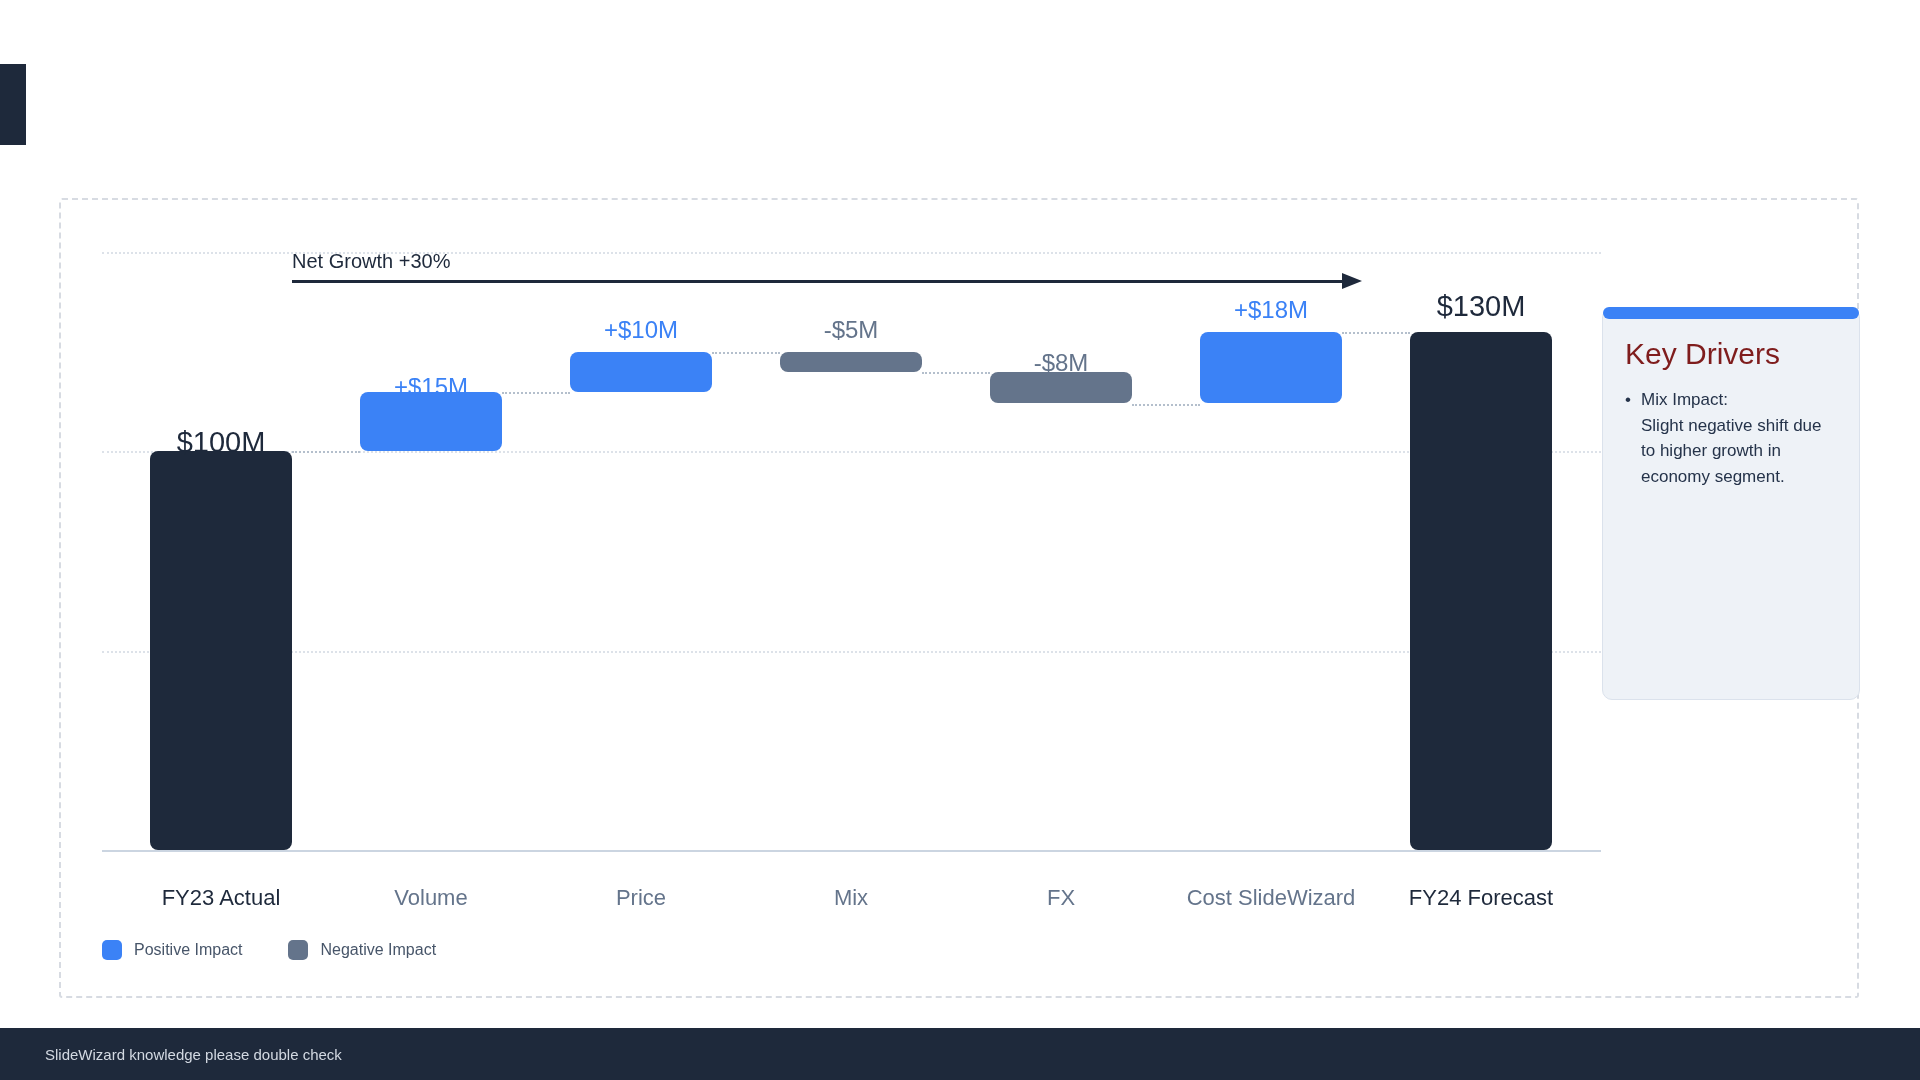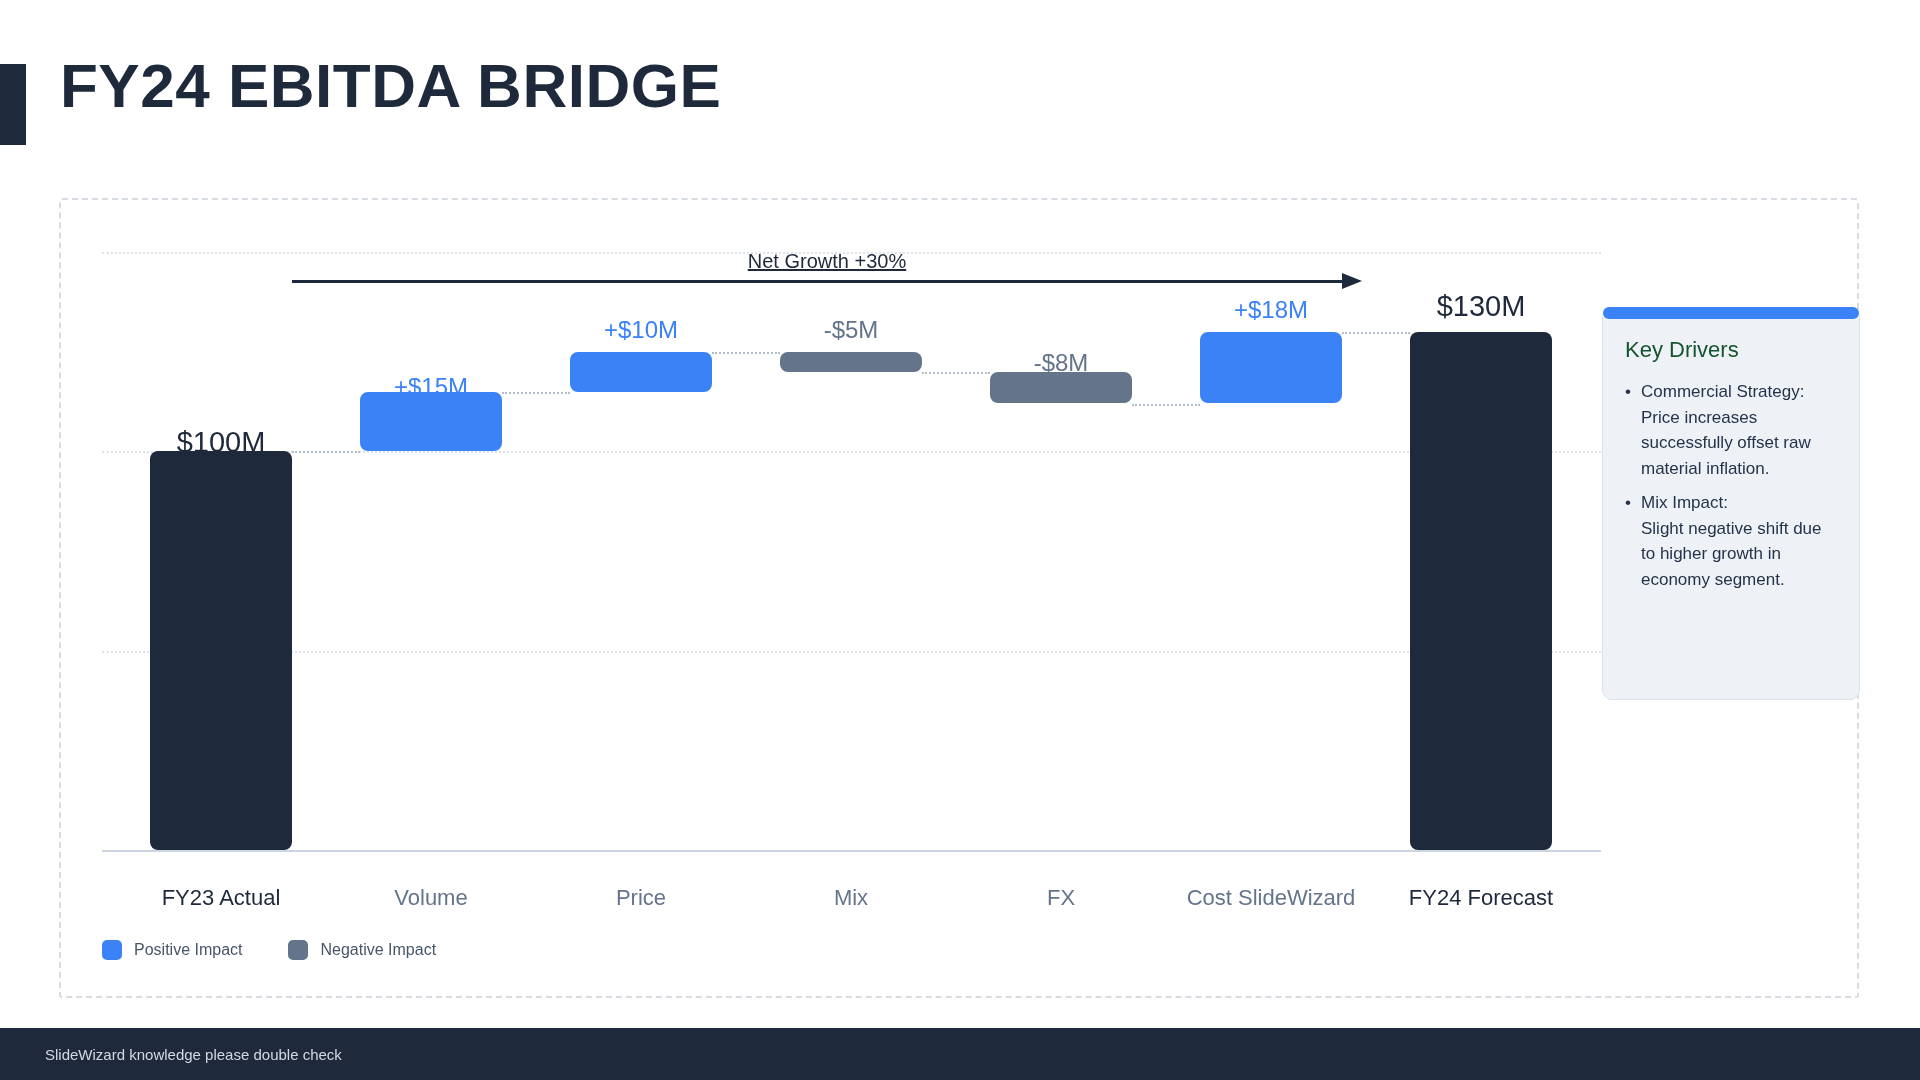--- a/index.html
+++ b/index.html
@@ -28,35 +28,35 @@
   .value-label { position:absolute; width:210px; text-align:center; font-size:24px;
                  font-weight:500; }
   .value-label.total { font-size:29px; color:#1e293b; }
 
   .category-label { position:absolute; top:685px; width:210px; text-align:center;
                     font-size:22px; color:#64748b; }
   .category-label.endpoint { color:#1e293b; font-weight:500; }
 
   
   .annotation { position:absolute; left:231px; top:0; width:1070px; height:100px; }
-  .annotation .ann-label { position:absolute; left:0; right:0; top:50px; text-align:center;
-                           font-size:20px; color:#1e293b;text-decoration:underline; }
+  .annotation .ann-label { position:absolute; left:0; right:0; top:50px; text-align:left;
+                           font-size:20px; color:#1e293b; }
   .annotation .ann-line { position:absolute; left:0; top:80px; width:1052px; height:0;
                           border-top:3px solid #1e293b; }
   .annotation .ann-head { position:absolute; right:0; top:73px; width:0; height:0;
                           border-left:20px solid #1e293b; border-top:8px solid transparent;
                           border-bottom:8px solid transparent; }
 
   
   .key-drivers { position:absolute; left:1541px; top:108px; width:258px; min-height:392px;
                  background:#eef2f7; border:1px solid #dbe2ec; border-radius:10px;
                  padding:28px 20px 22px 22px; }
   .kd-pill { position:absolute; top:-2px; left:0; width:100%; height:12px;
              background:#3b82f6; border-radius:999px; }
-  .kd-heading { font-size:22px; color:#14532d; margin-bottom:16px; }
+  .kd-heading { font-size:30px; color:#7f1d1d; margin-bottom:16px; }
   .kd-item { position:relative; padding-left:16px; margin-bottom:9px;
              font-size:17px; line-height:1.5; color:#25334a; }
   .kd-item::before { content:"\2022"; position:absolute; left:0; top:0; color:#25334a; }
   .kd-item .kd-title { color:#25334a; }
   .kd-item .kd-body { color:#25334a; }
 
   
   .legend { position:absolute; left:41px; top:740px; display:flex; align-items:center; gap:46px; }
   .legend-item { display:flex; align-items:center; gap:12px; }
   .legend-swatch { width:20px; height:20px; border-radius:5px; }
@@ -66,21 +66,20 @@
   .footer { position:absolute; left:0; top:1028px; width:1920px; height:52px;
             background:#1e293b; display:flex; align-items:center; padding-left:45px; }
   .footer-text { font-size:15px; color:#d3d9e2; }
 </style>
 </head>
 <body>
 
 <div class="slide">
 
   <div class="accent-bar"></div>
-  <h1 class="title">FY24 EBITDA BRIDGE</h1>
 
   <div class="chart-card">
 
     <div class="annotation">
       <div class="ann-label">Net Growth +30%</div>
       <div class="ann-line"></div>
       <div class="ann-head"></div>
     </div>
 
     <div class="plot">
@@ -116,24 +115,20 @@
         <div class="category-label endpoint" style="left: 1315px;">FY24 Forecast</div>
       </div>
 
     <div class="axis-line"></div>
 
     <div class="key-drivers">
       <div class="kd-pill"></div>
       <div class="kd-heading">Key Drivers</div>
       <div id="kd-list">
           <div class="kd-item">
-            <div class="kd-title">Commercial Strategy:</div>
-            <div class="kd-body">Price increases successfully offset raw material inflation.</div>
-          </div>
-          <div class="kd-item">
             <div class="kd-title">Mix Impact:</div>
             <div class="kd-body">Slight negative shift due to higher growth in economy segment.</div>
           </div>
         </div>
     </div>
 
     <div class="legend" id="legend">
         <div class="legend-item">
           <div class="legend-swatch" style="background: rgb(59, 130, 246);"></div>
           <span class="legend-label">Positive Impact</span>

